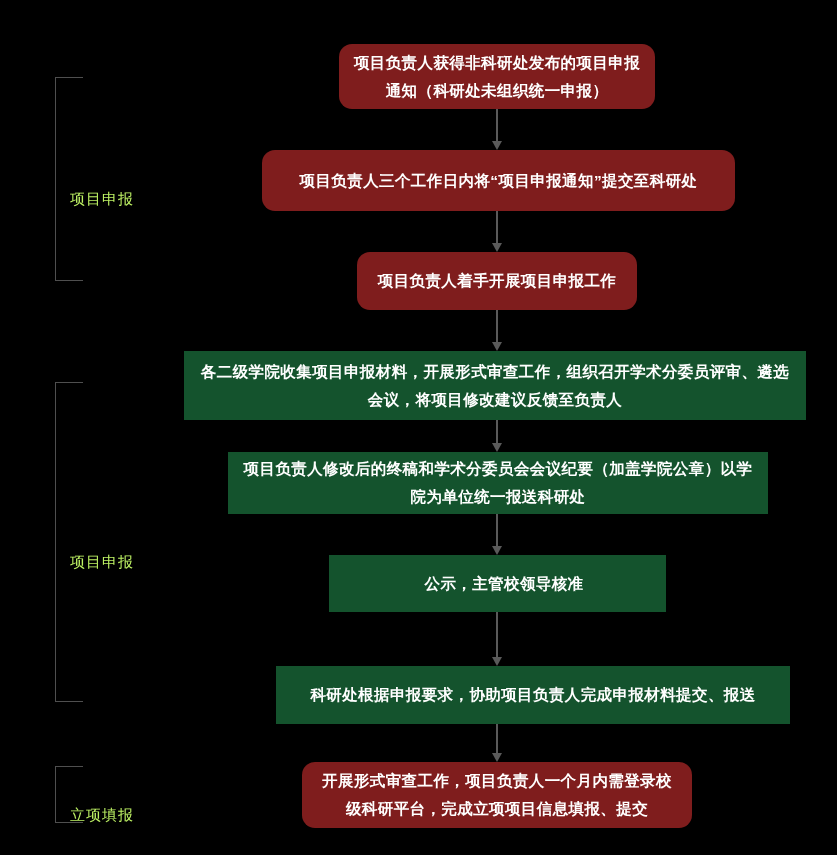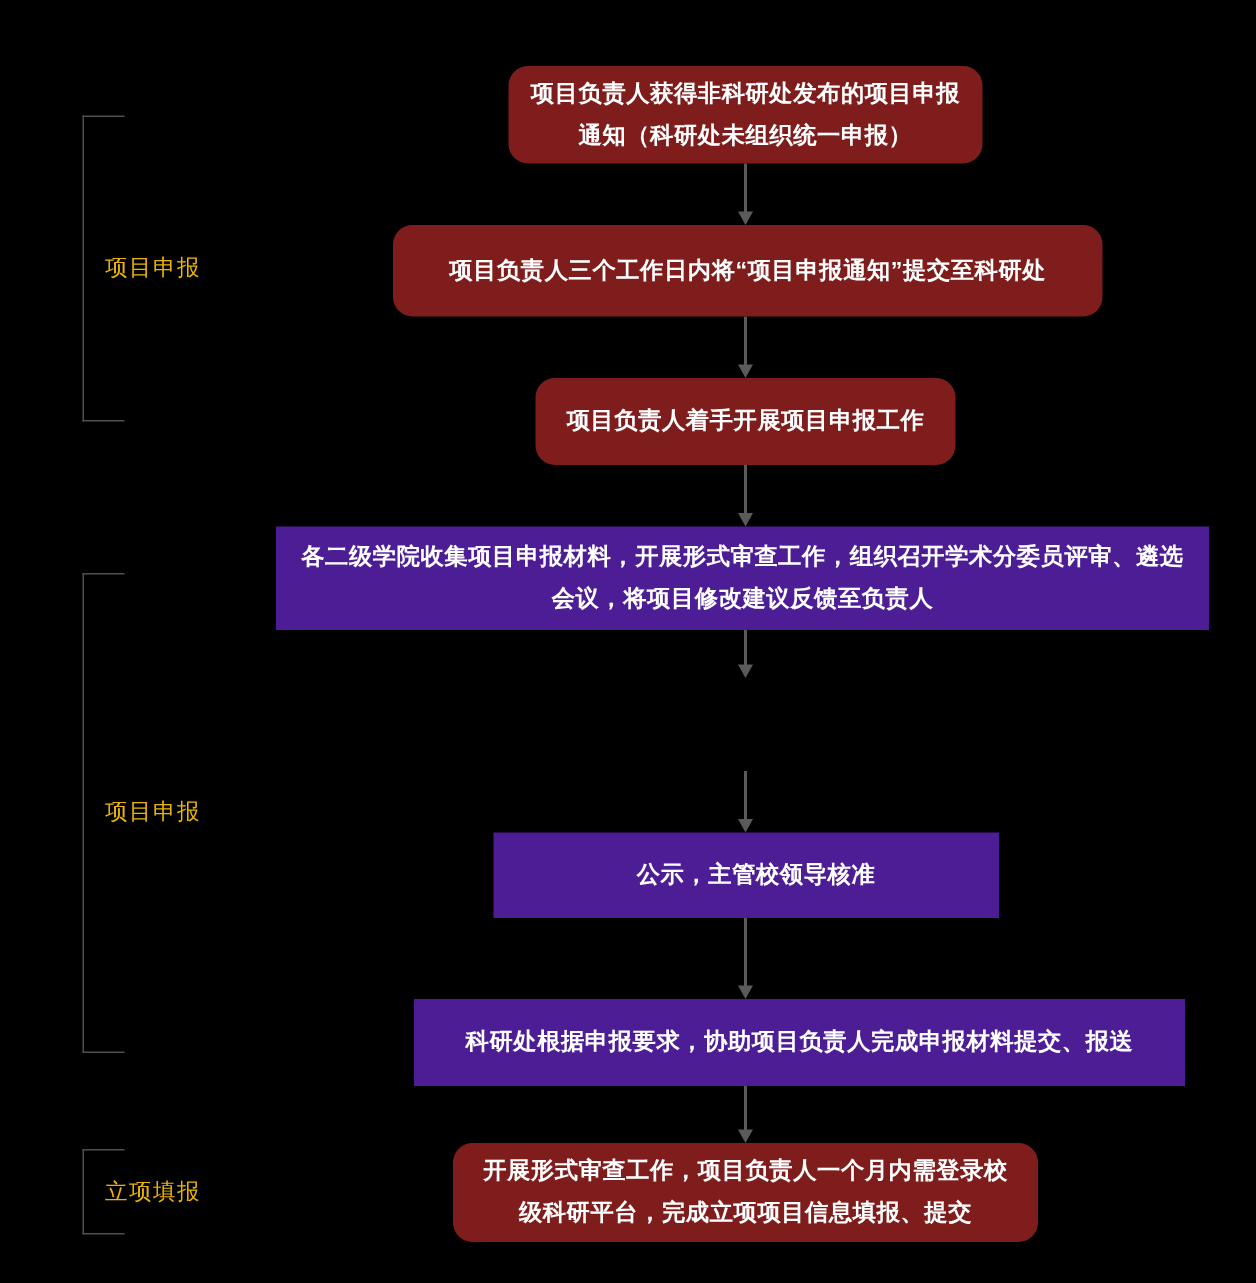--- a/index.html
+++ b/index.html
@@ -17,21 +17,21 @@
     display:flex; align-items:center; justify-content:center;
     text-align:center;
     color:#ffffff;
     font-weight:bold;
     font-size:15.5px;
     line-height:28px;
     letter-spacing:0.4px;
     padding:4px 14px;
   }
   .node.orange{ background:#7f1d1d; border-radius:13px; }
-  .node.blue  { background:#4c1d95; border-radius:0; }
+  .node.blue  { background:#14532d; border-radius:0; }
   .node span{ display:block; width:100%; }
 
   
   .conn{ position:absolute; width:1.6px; background:#5a5a5a; }
   .arrow{
     position:absolute;
     width:0; height:0;
     border-left:5.5px solid transparent;
     border-right:5.5px solid transparent;
     border-top:9px solid #5a5a5a;
@@ -39,25 +39,26 @@
 
   
   .bracket{
     position:absolute;
     border:1.6px solid #4f4f4f;
     border-right:none;
     width:28px;
   }
   .phase-label{
     position:absolute;
-    color:#eab308;
+    color:#bef264;
     font-size:15px;
     font-weight:normal;
     letter-spacing:1px;
     white-space:nowrap;
+    margin-top:21px;
   }
 </style>
 </head>
 <body>
 
 <div id="stage">
     <div class="bracket" style="left: 55px; top: 77px; height: 204px;"></div>
     <div class="phase-label" style="left: 70px; top: 169px;">项目申报</div>
     <div class="bracket" style="left: 55px; top: 382px; height: 320px;"></div>
     <div class="phase-label" style="left: 70px; top: 532px;">项目申报</div>
@@ -82,20 +83,23 @@
     </div>
     <div class="node orange" style="left: 262px; top: 150px; width: 473px; height: 61px;">
       <span>项目负责人三个工作日内将“项目申报通知”提交至科研处</span>
     </div>
     <div class="node orange" style="left: 357px; top: 252px; width: 280px; height: 58px;">
       <span>项目负责人着手开展项目申报工作</span>
     </div>
     <div class="node blue" style="left: 184px; top: 351px; width: 622px; height: 69px;">
       <span>各二级学院收集项目申报材料，开展形式审查工作，组织召开学术分委员评审、遴选会议，将项目修改建议反馈至负责人</span>
     </div>
+    <div class="node blue" style="left: 228px; top: 452px; width: 540px; height: 62px;">
+      <span>项目负责人修改后的终稿和学术分委员会会议纪要（加盖学院公章）以学院为单位统一报送科研处</span>
+    </div>
     <div class="node blue" style="left: 329px; top: 555px; width: 337px; height: 57px; padding-left: 27px;">
       <span>公示，主管校领导核准</span>
     </div>
     <div class="node blue" style="left: 240px; top: 666px; width: 514px; height: 58px; margin-left: 36px;">
       <span>科研处根据申报要求，协助项目负责人完成申报材料提交、报送</span>
     </div>
     <div class="node orange" style="left: 302px; top: 762px; width: 390px; height: 66px;">
       <span>开展形式审查工作，项目负责人一个月内需登录校级科研平台，完成立项项目信息填报、提交</span>
     </div>
   </div>

